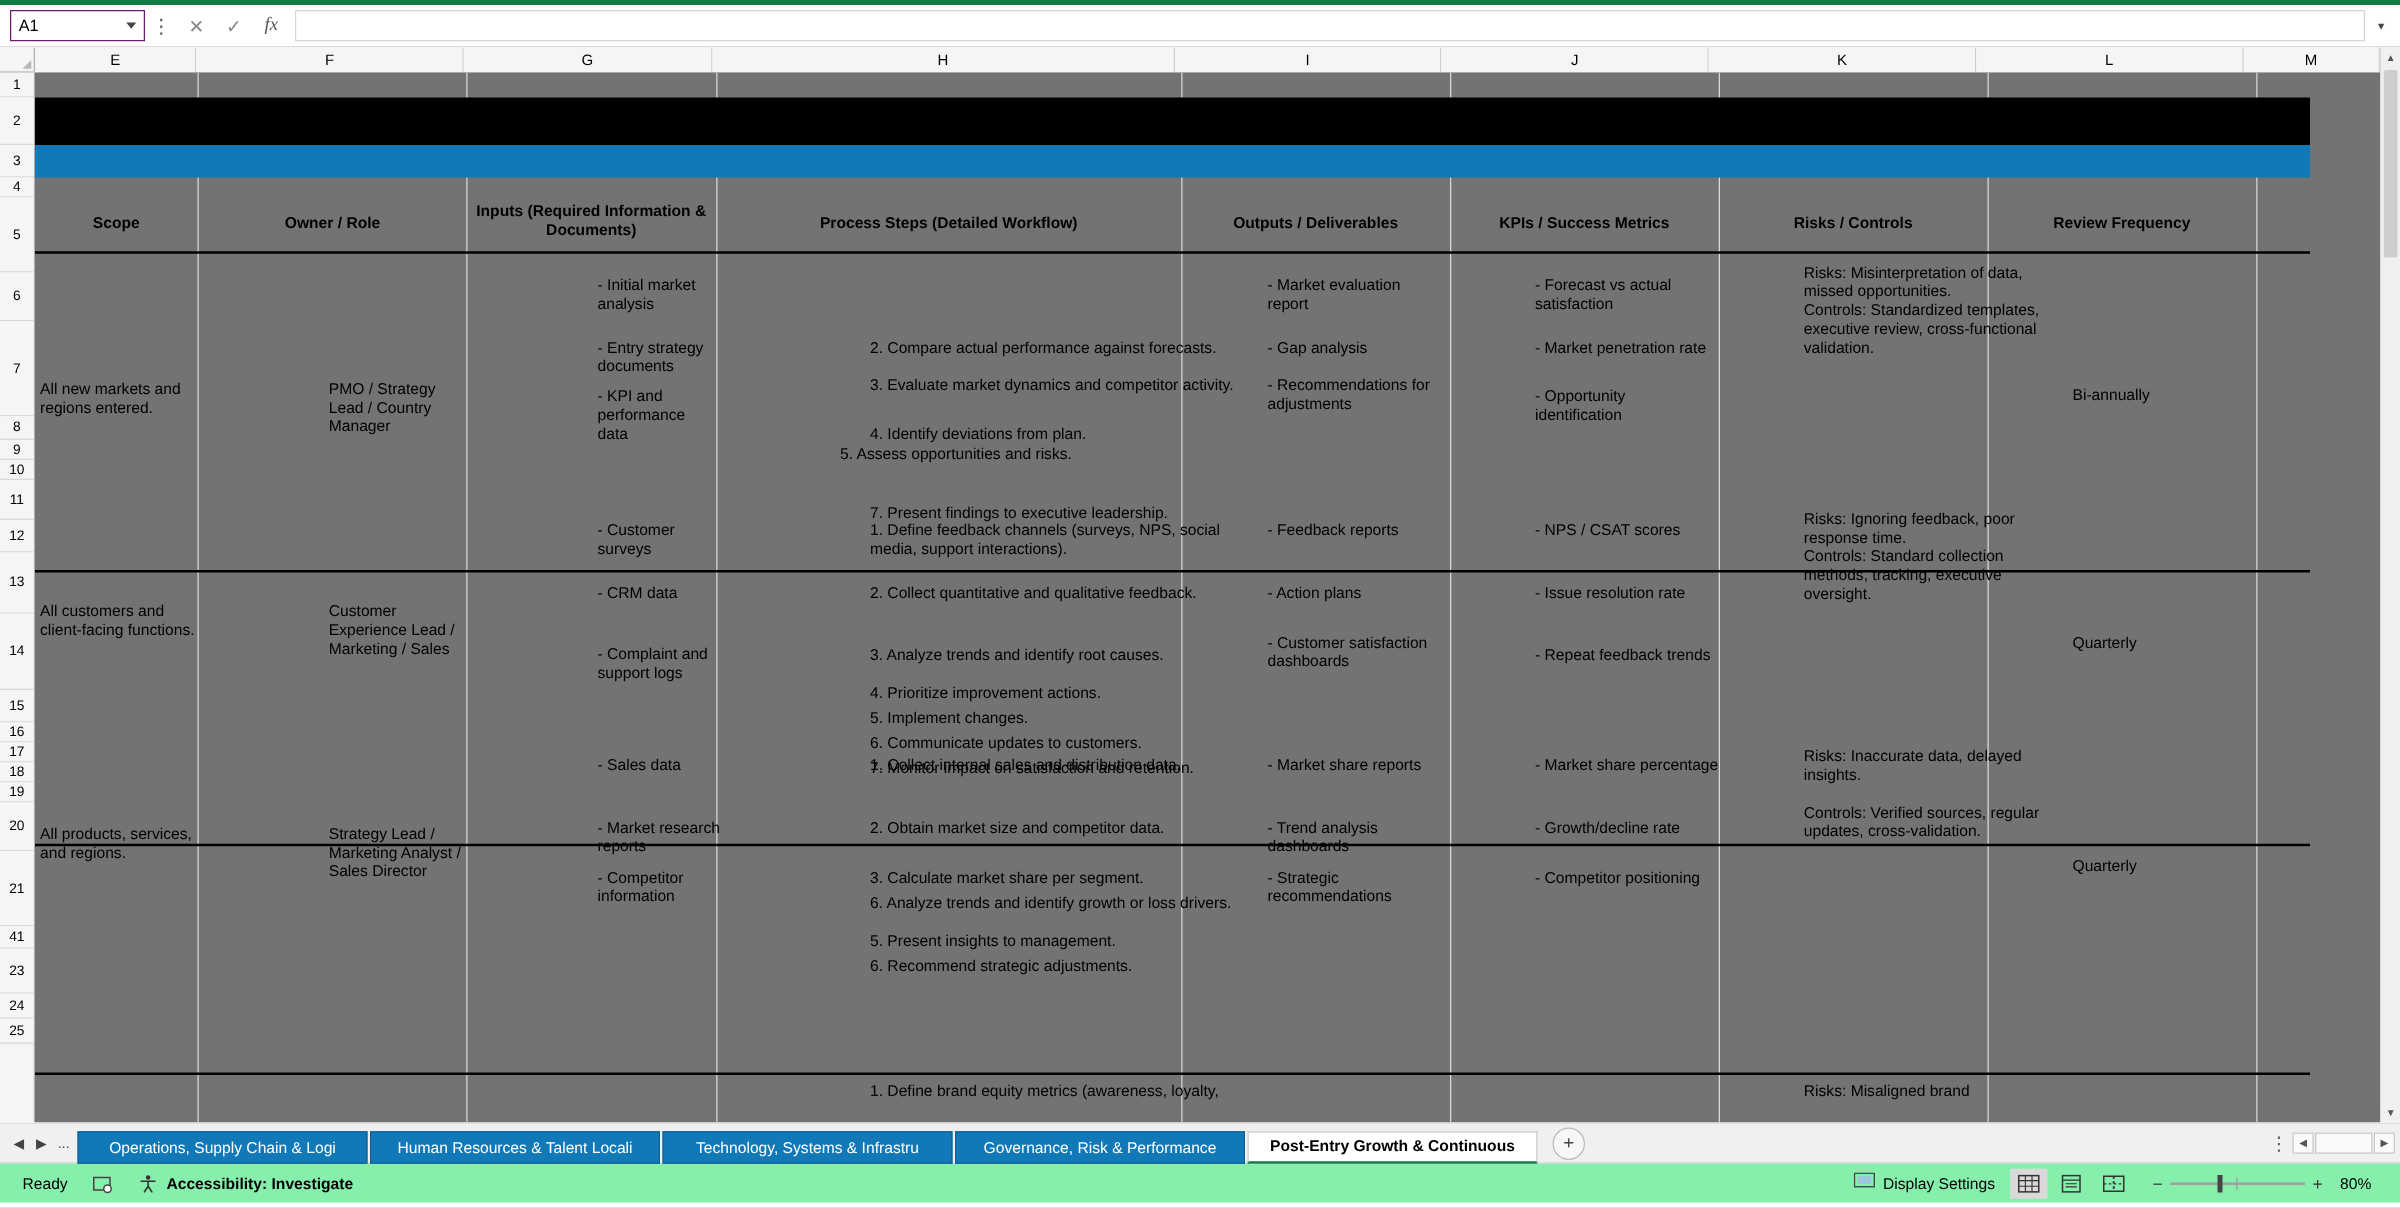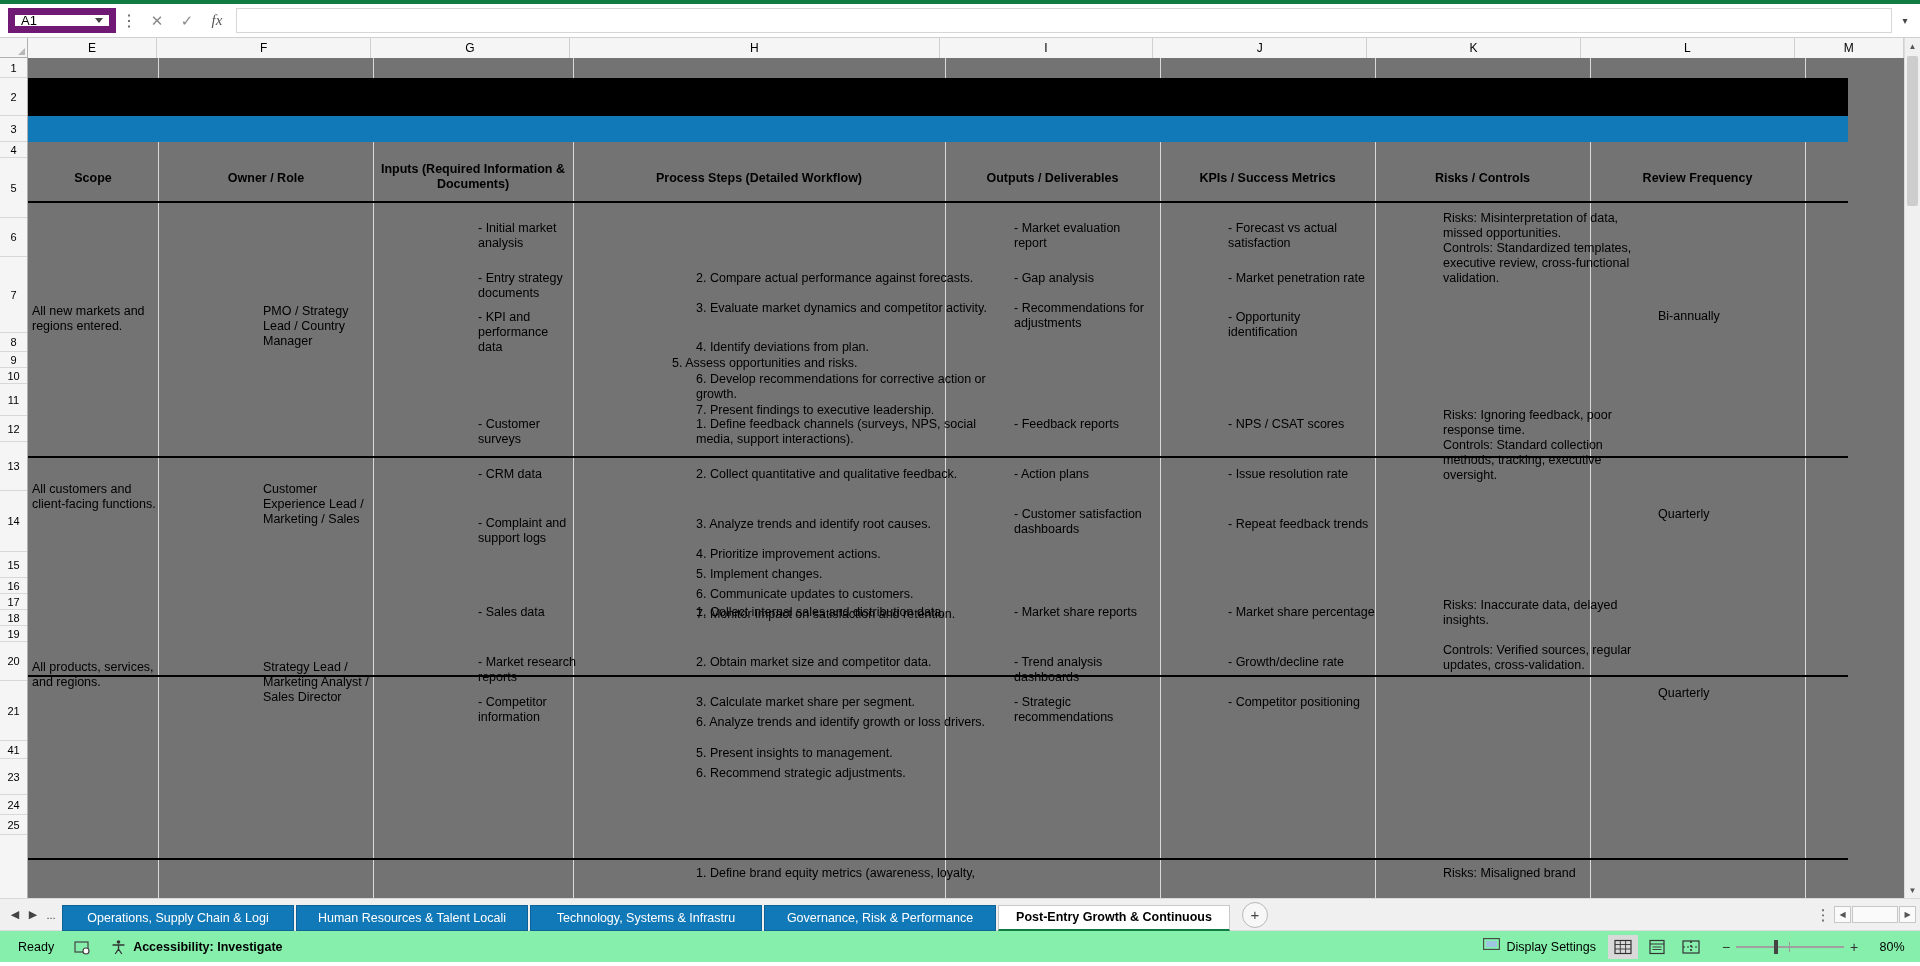--- a/index.html
+++ b/index.html
@@ -24,21 +24,21 @@
     display: flex;
     align-items: center;
     height: 34px;
     background: #ffffff;
     border-bottom: 1px solid #d0d0d0;
     padding: 0 4px;
   }
   .namebox {
     width: 108px;
     height: 25px;
-    border: 7px solid #701a75;
+    border: 1px solid #701a75;
     background: #fff;
     display: flex;
     align-items: center;
     padding: 0 6px;
     font-size: 13px;
     position: relative;
     margin-left: 4px;
   }
   .namebox .nb-text { flex: 1; }
   .namebox .nb-caret {
@@ -335,21 +335,21 @@
     position: absolute;
     top: -4px;
     left: 53px;
     width: 1px;
     height: 10px;
     background: #9a9a9a;
   }
   .zoom-sign {
     width: 20px; text-align: center; font-size: 14px; color: #333;
   }
-  .zoom-level { width: 40px; text-align: center; }
+  .zoom-level { width: 40px; text-align: left; }
   .acc-icon svg, .sb-icon svg { display: block; }
 </style>
 </head>
 <body>
 
 <div class="app-top-strip"></div>
 
 <div class="formula-bar">
   <div class="namebox">
     <span class="nb-text">A1</span>
@@ -441,21 +441,20 @@
         <div class="cell" style="left:235px;top:246px;width:108px">PMO / Strategy Lead / Country Manager</div>
 
         <div class="cell" style="left:450px;top:163px;width:95px">- Initial market analysis</div>
         <div class="cell" style="left:450px;top:213px;width:95px">- Entry strategy documents</div>
         <div class="cell" style="left:450px;top:252px;width:95px">- KPI and performance data</div>
 
         <div class="cell" style="left:668px;top:213px;width:300px">2. Compare actual performance against forecasts.</div>
         <div class="cell" style="left:668px;top:243px;width:300px">3. Evaluate market dynamics and competitor activity.</div>
         <div class="cell" style="left:668px;top:282px;width:300px">4. Identify deviations from plan.</div>
         <div class="cell" style="left:644px;top:298px;width:300px">5. Assess opportunities and risks.</div>
-        <div class="cell" style="left:668px;top:314px;width:300px">6. Develop recommendations for corrective action or growth.</div>
         <div class="cell" style="left:668px;top:345px;width:300px">7. Present findings to executive leadership.</div>
 
         <div class="cell" style="left:986px;top:163px;width:140px">- Market evaluation report</div>
         <div class="cell" style="left:986px;top:213px;width:140px">- Gap analysis</div>
         <div class="cell" style="left:986px;top:243px;width:140px">- Recommendations for adjustments</div>
 
         <div class="cell" style="left:1200px;top:163px;width:145px">- Forecast vs actual satisfaction</div>
         <div class="cell" style="left:1200px;top:213px;width:145px">- Market penetration rate</div>
         <div class="cell" style="left:1200px;top:252px;width:145px">- Opportunity identification</div>
 

